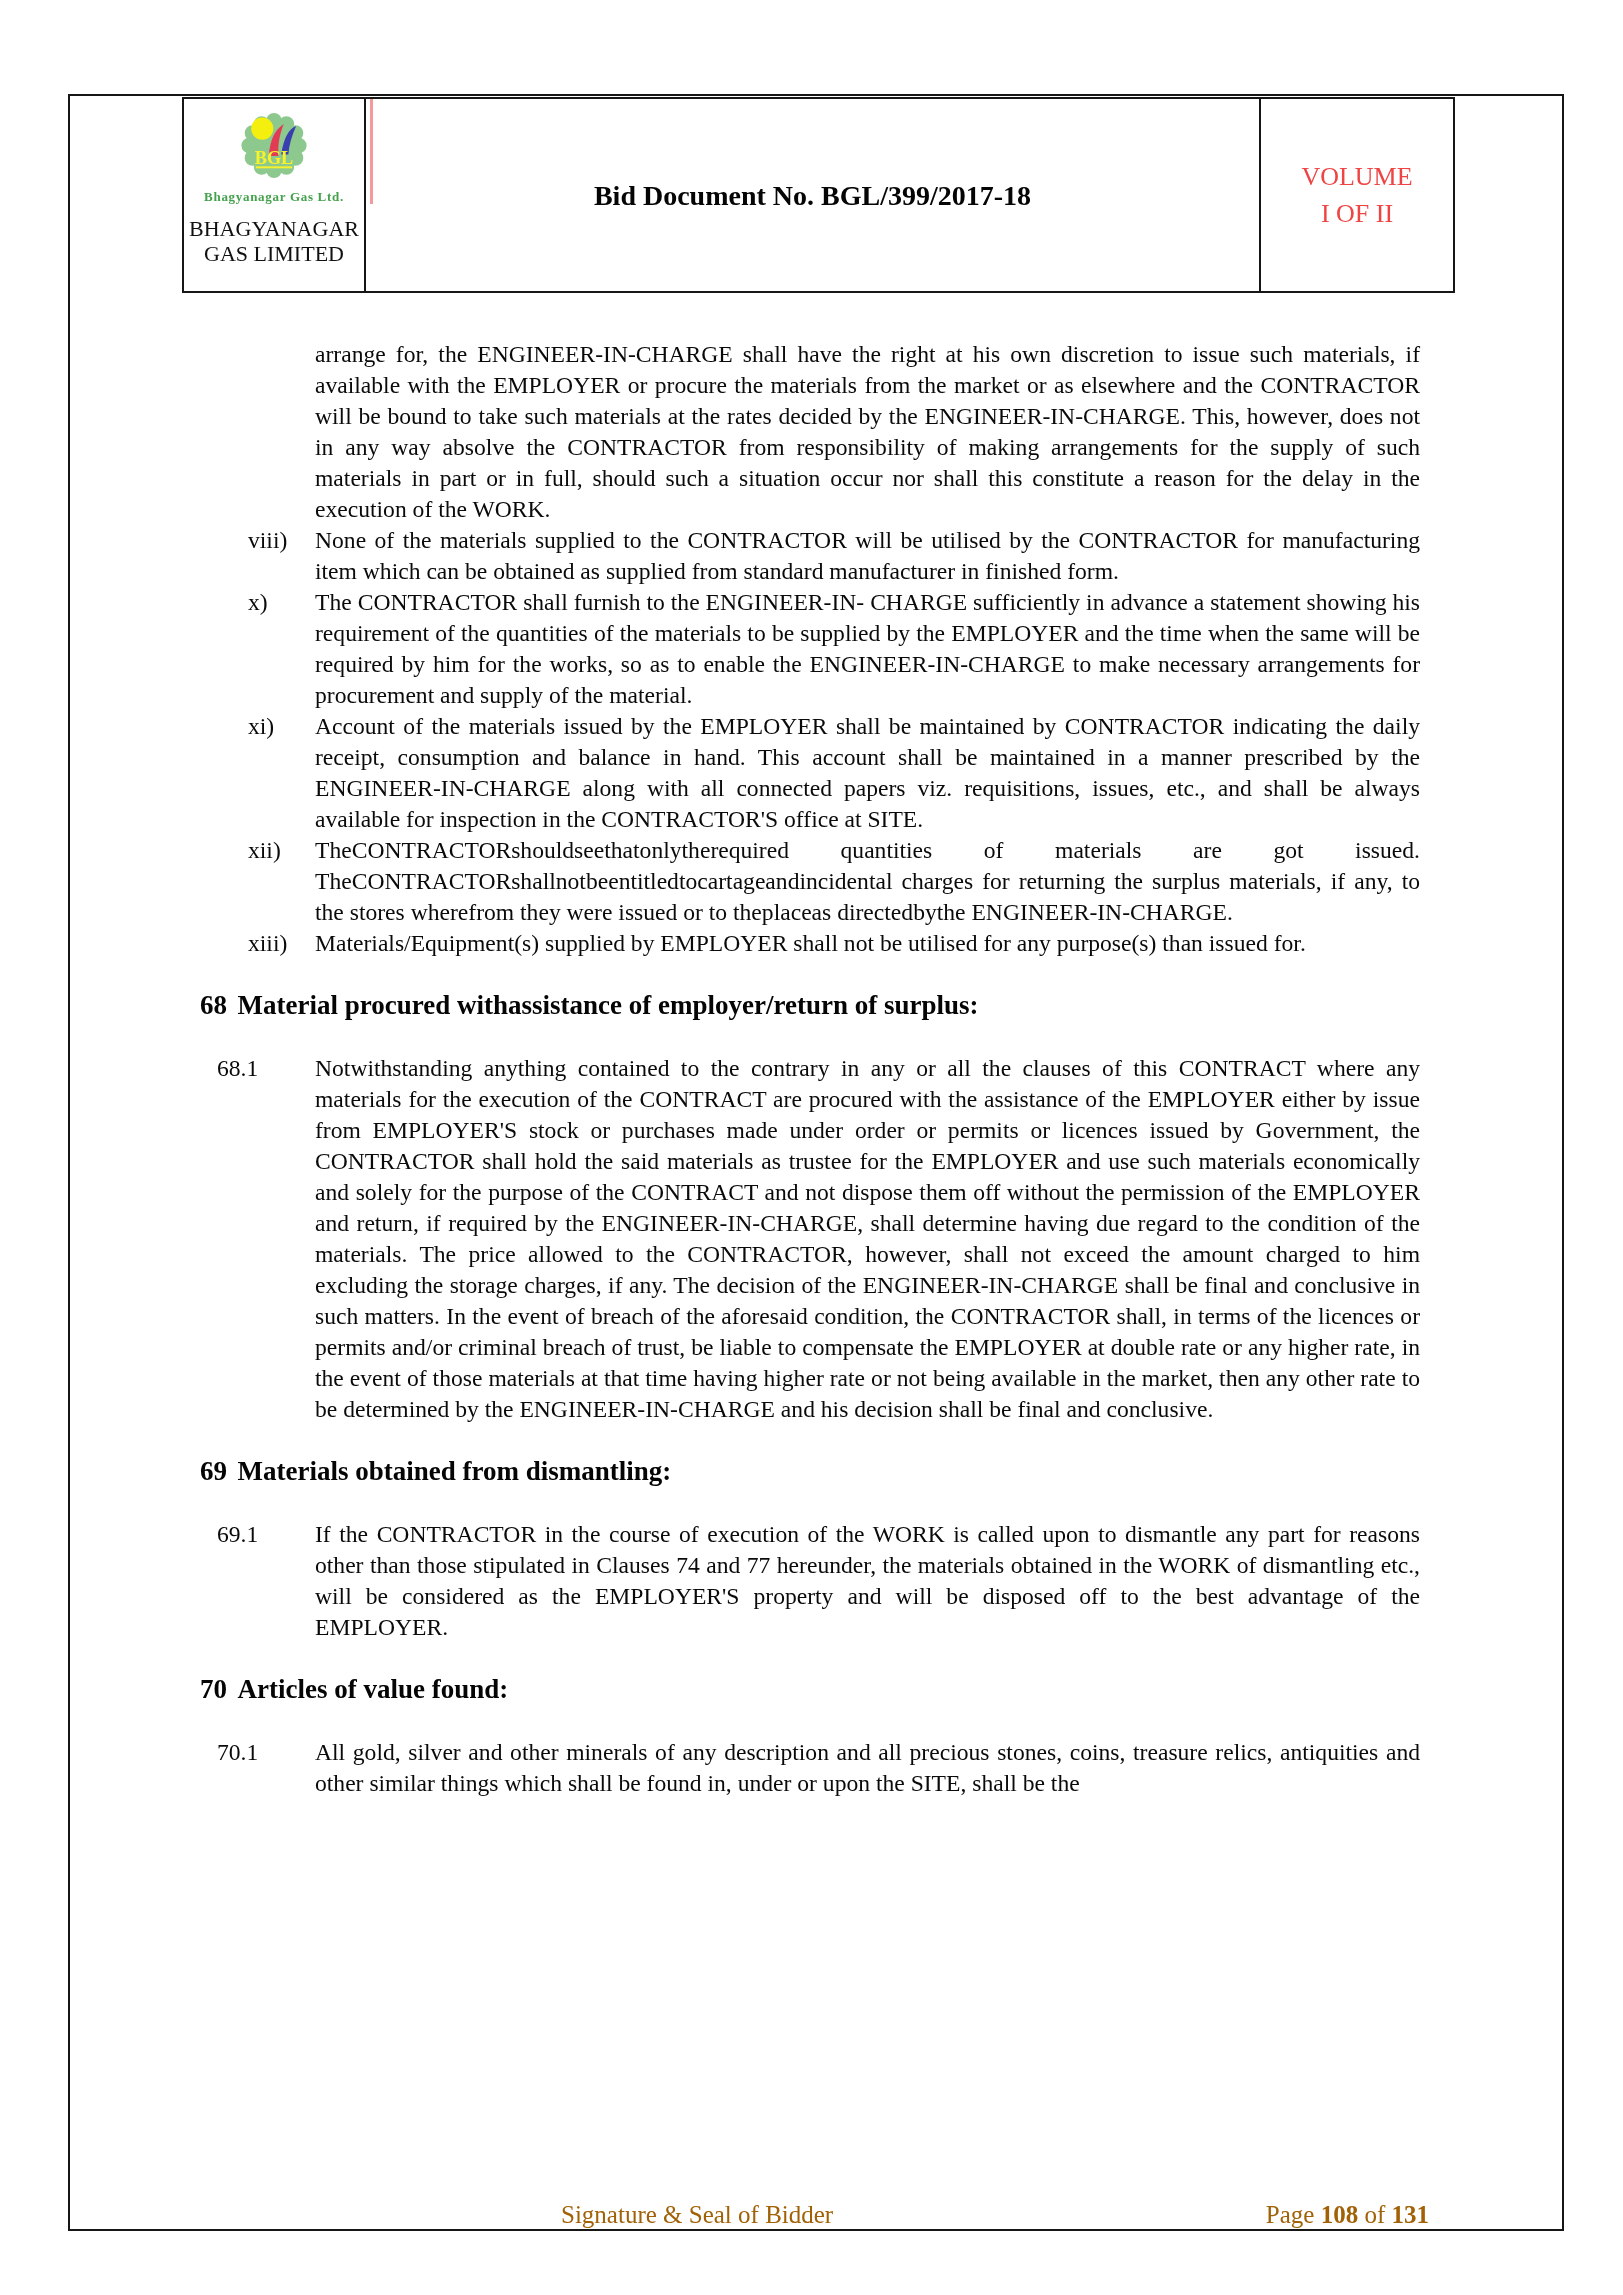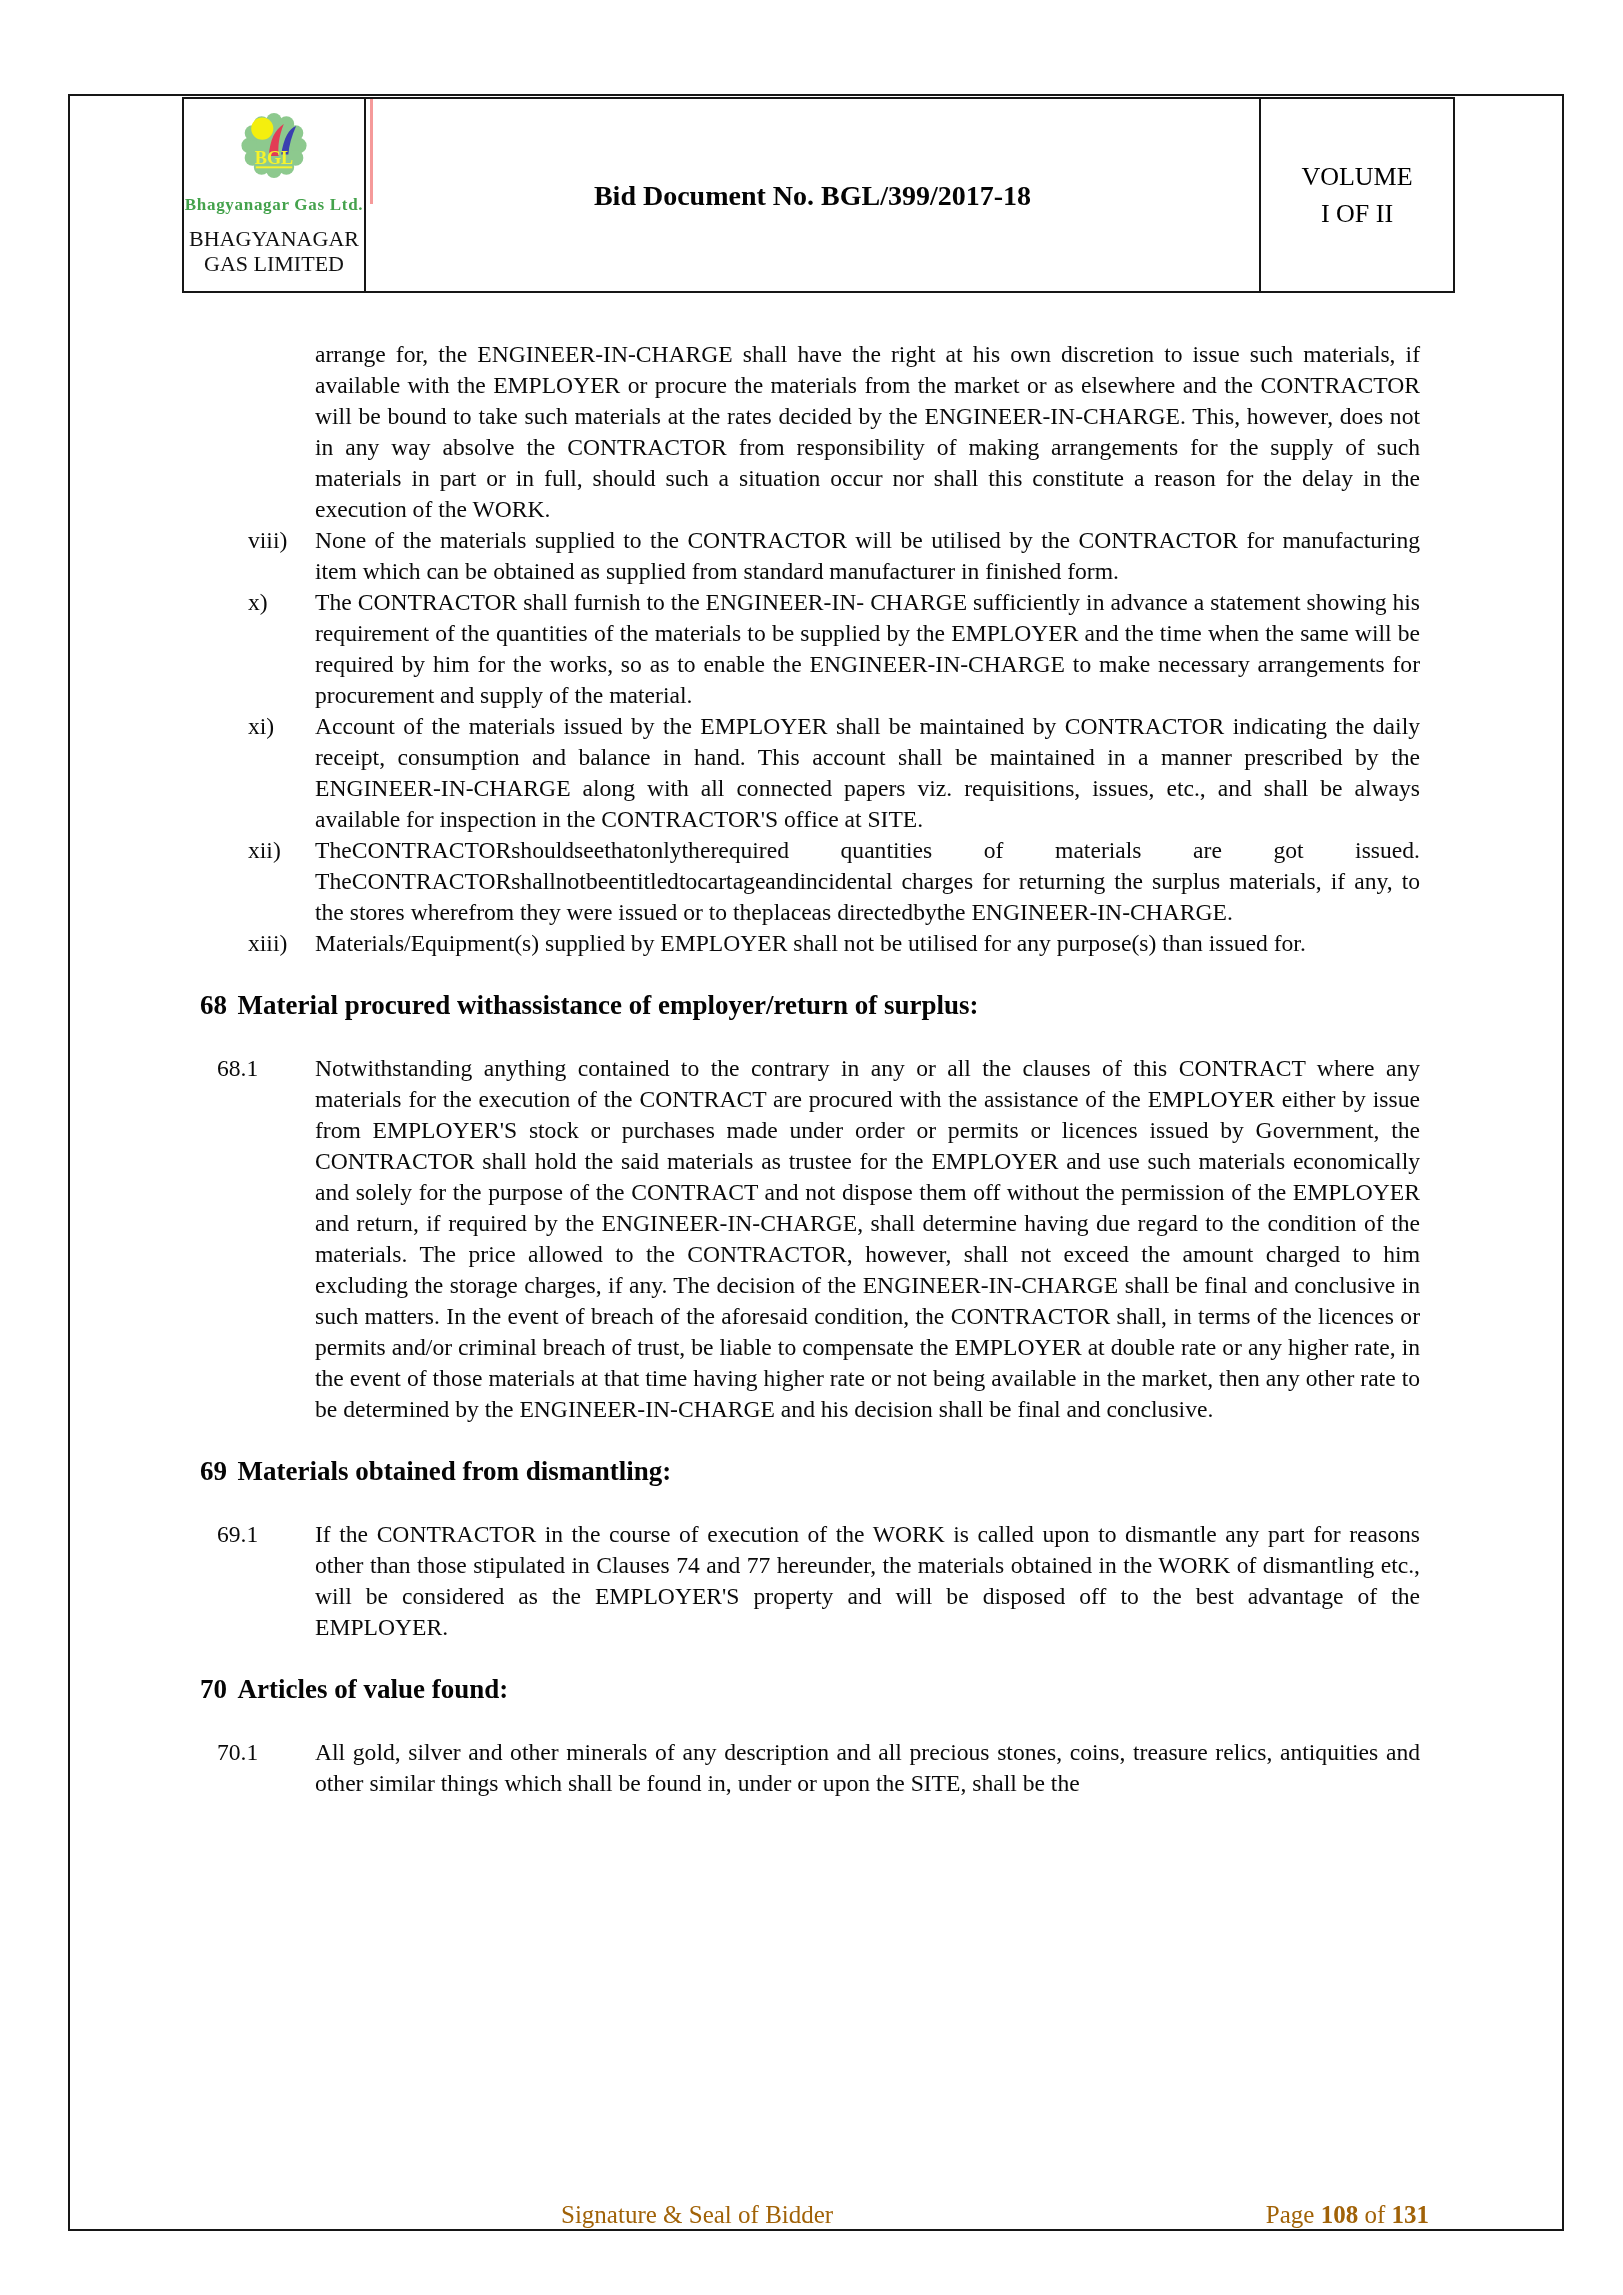--- a/index.html
+++ b/index.html
@@ -13,31 +13,31 @@
     border:2px solid #161616; box-sizing:border-box;
   }
   
   .header-table {
     position:absolute; left:112px; top:1.3px; width:1273px; height:196px;
     border:2px solid #161616; box-sizing:border-box; display:flex; background:#fff;
   }
   .logo-cell { width:180px; position:relative; display:flex; flex-direction:column; align-items:center; box-sizing:border-box; }
   .red-line { position:absolute; left:186px; top:0; width:2.6px; height:105px; background:#f59a9a; }
   .logo-svg { margin-top:9.2px; width:86px; height:75px; display:block; }
-  .logo-sub { margin-top:12px; font-size:17px; font-weight:bold; color:#44a24c; letter-spacing:0.7px; }
+  .logo-sub { margin-top:6px; font-size:13px; font-weight:bold; color:#44a24c; letter-spacing:0.7px; }
   .company { margin-top:10.5px; font-size:22px; line-height:25.5px; text-align:center; color:#111; }
   .title-cell {
     flex:1; border-left:2px solid #161616; border-right:2px solid #161616; box-sizing:border-box;
     display:flex; flex-direction:column; justify-content:center; align-items:center;
     text-align:center; font-weight:bold; font-size:28px; line-height:39px; color:#050505;
     padding:0 6.5px; white-space:pre-line;
   }
   .volume-cell {
     width:192px; display:flex; flex-direction:column; justify-content:center; align-items:center;
-    font-size:26px; line-height:37px; color:#000000;
+    font-size:26px; line-height:37px; color:#ef4444;
   }
   
   .content {
     position:absolute; left:130px; top:243px; width:1220px;
     font-size:23.6px; line-height:31px; text-align:justify; color:#0a0a0a;
   }
   .intro { margin:0 0 0 115px; }
   .ritem { position:relative; padding-left:115px; }
   .rmark { position:absolute; left:48px; top:0; text-align:left; }
   .sec-heading {

